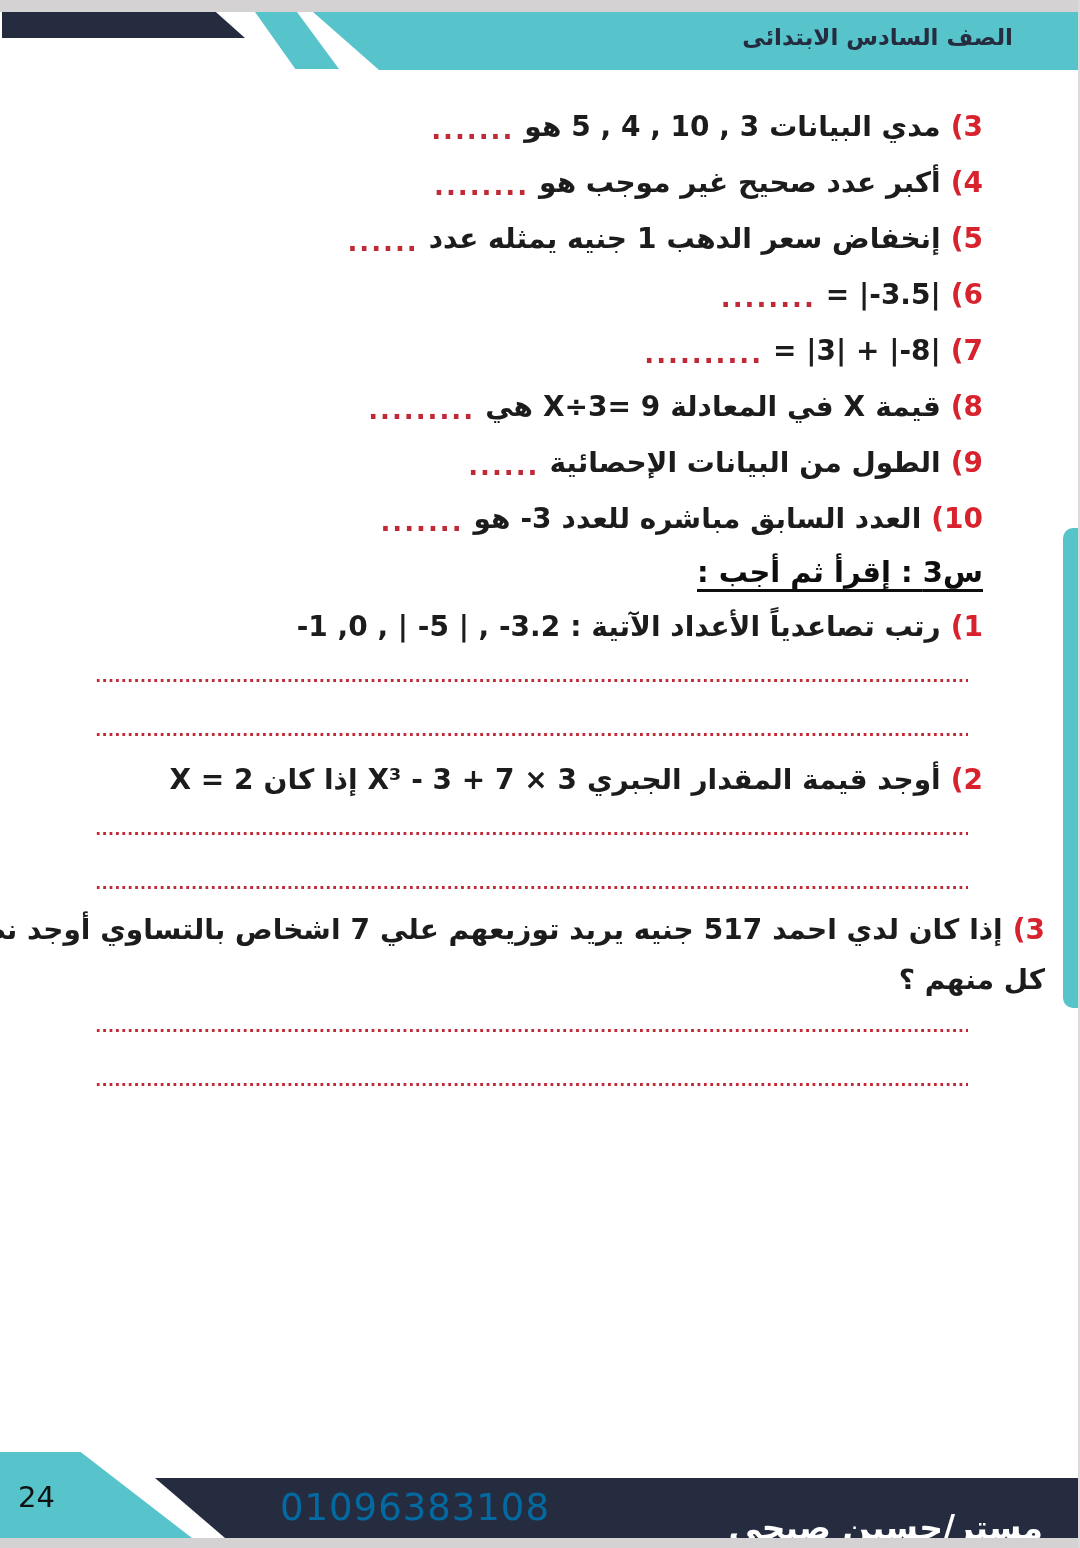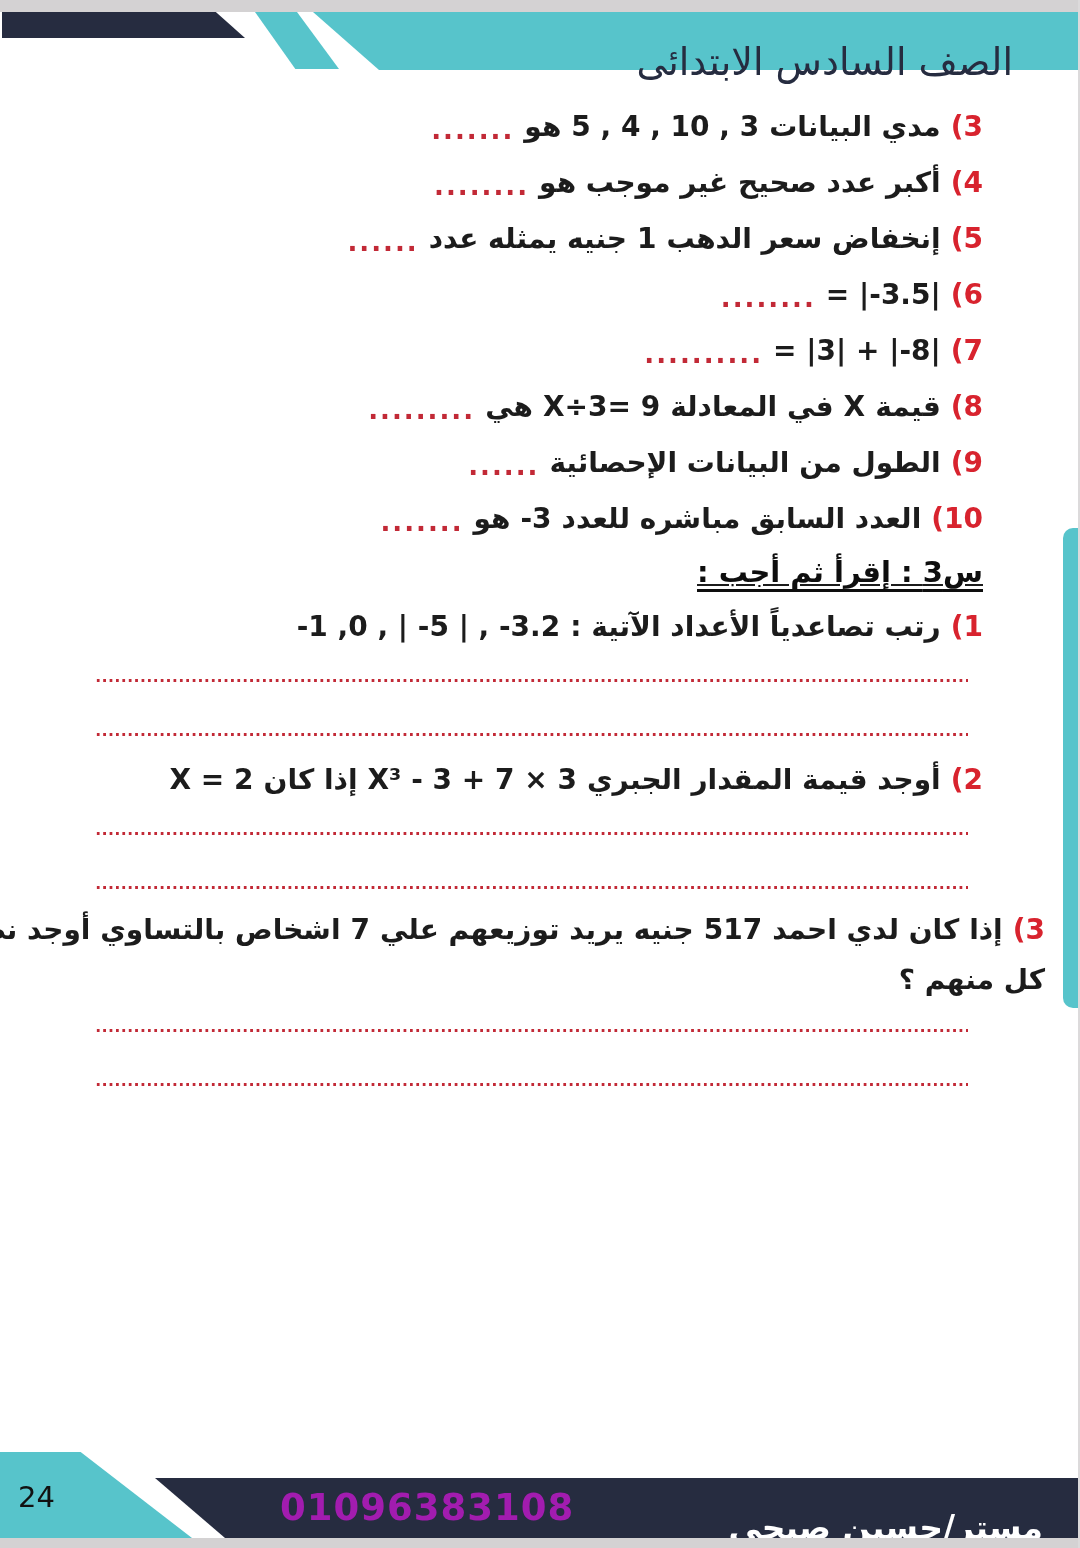--- a/index.html
+++ b/index.html
@@ -11,50 +11,50 @@
   .page{position:absolute;inset:0;background:#fff;border-right:2px solid #dcdadb;}
 
   
   .grey-strip-top{position:absolute;top:0;left:0;right:0;height:12px;background:var(--grey);}
   .navy-bar-top{position:absolute;top:12px;left:2px;width:243px;height:26px;background:var(--navy);
     clip-path:polygon(0 0,88% 0,100% 100%,0 100%);}
   .teal-piece{position:absolute;top:12px;left:255px;width:84px;height:57px;background:var(--teal);
     clip-path:polygon(0 0,50% 0,100% 100%,48% 100%);}
   .teal-band{position:absolute;top:12px;left:313px;right:0;height:58px;background:var(--teal);
     clip-path:polygon(0 0,100% 0,100% 100%,66px 100%);}
-  .page-title{position:absolute;top:40px;right:65px;font-size:38px;font-weight:normal;
+  .page-title{position:absolute;top:24px;right:65px;font-size:23px;font-weight:bold;
     color:var(--navy);direction:rtl;letter-spacing:1px;}
 
   
   .right-strip{position:absolute;right:0;top:528px;width:15px;height:480px;background:var(--teal);
     border-radius:10px 0 0 10px;}
 
   
   .content{position:absolute;top:98px;left:36px;right:95px;direction:rtl;color:var(--ink);font-size:28px;font-weight:bold;}
   .line{display:flex;flex-direction:row;align-items:center;gap:10px;height:56px;direction:rtl;}
   .seg{unicode-bidi:isolate;white-space:pre;}
   .num{color:var(--red);font-weight:bold;}
   .dots{color:var(--reddots);font-weight:bold;letter-spacing:2px;padding-top:8px;font-size:26px;}
   .math{font-weight:bold;}
-  .sec{height:52px;text-decoration:underline;}
+  .sec{height:52px;}
   .sec-title{font-size:29px;font-weight:bold;color:#0e0e0e;text-decoration:underline;
     text-decoration-thickness:2.5px;text-underline-offset:7px;}
   .wide{margin-left:-0px;margin-right:-62px;height:50px;}
   .dotline{height:5px;margin:22px 15px 0 59px;background-image:radial-gradient(circle,var(--reddots) 1.5px,rgba(0,0,0,0) 1.8px);
     background-size:6.4px 5px;background-repeat:repeat-x;background-position:0 50%;}
   .dotline.second{margin-top:49px;margin-bottom:14px;}
   .dotline.first{margin-top:24px;}
 
   
   .teal-quad{position:absolute;left:0;top:1452px;width:192px;height:86px;background:var(--teal);
     clip-path:polygon(0 0,42% 0,100% 100%,0 100%);}
   .page-num{position:absolute;left:18px;top:1480px;font-size:29px;color:#111;font-weight:normal;}
   .navy-band-bottom{position:absolute;left:155px;top:1478px;right:0;height:60px;background:var(--navy);
     clip-path:polygon(0 0,100% 0,100% 100%,70px 100%);}
-  .footer-phone{position:absolute;left:280px;top:1486px;color:#a21caf;font-size:37px;font-weight:bold;letter-spacing:1px;text-align:center;}
+  .footer-phone{position:absolute;left:280px;top:1486px;color:#0369a1;font-size:37px;font-weight:normal;letter-spacing:1px;text-align:center;}
   .footer-name{position:absolute;right:35px;top:1490px;color:#fff;font-size:33px;direction:rtl;font-weight:bold;margin-top:18px;}
   .grey-strip-bottom{position:absolute;bottom:0;left:0;right:0;height:10px;background:var(--grey);}
 </style>
 </head>
 <body style="--teal: #57c4cb; --navy: #262c40; --grey: #d4d2d3; --ink: #1c1c1c; --red: #d8232e; --reddots: #c22936;">
 
 <div class="page">
 
   <div class="grey-strip-top"></div>
   <div class="navy-bar-top"></div>

